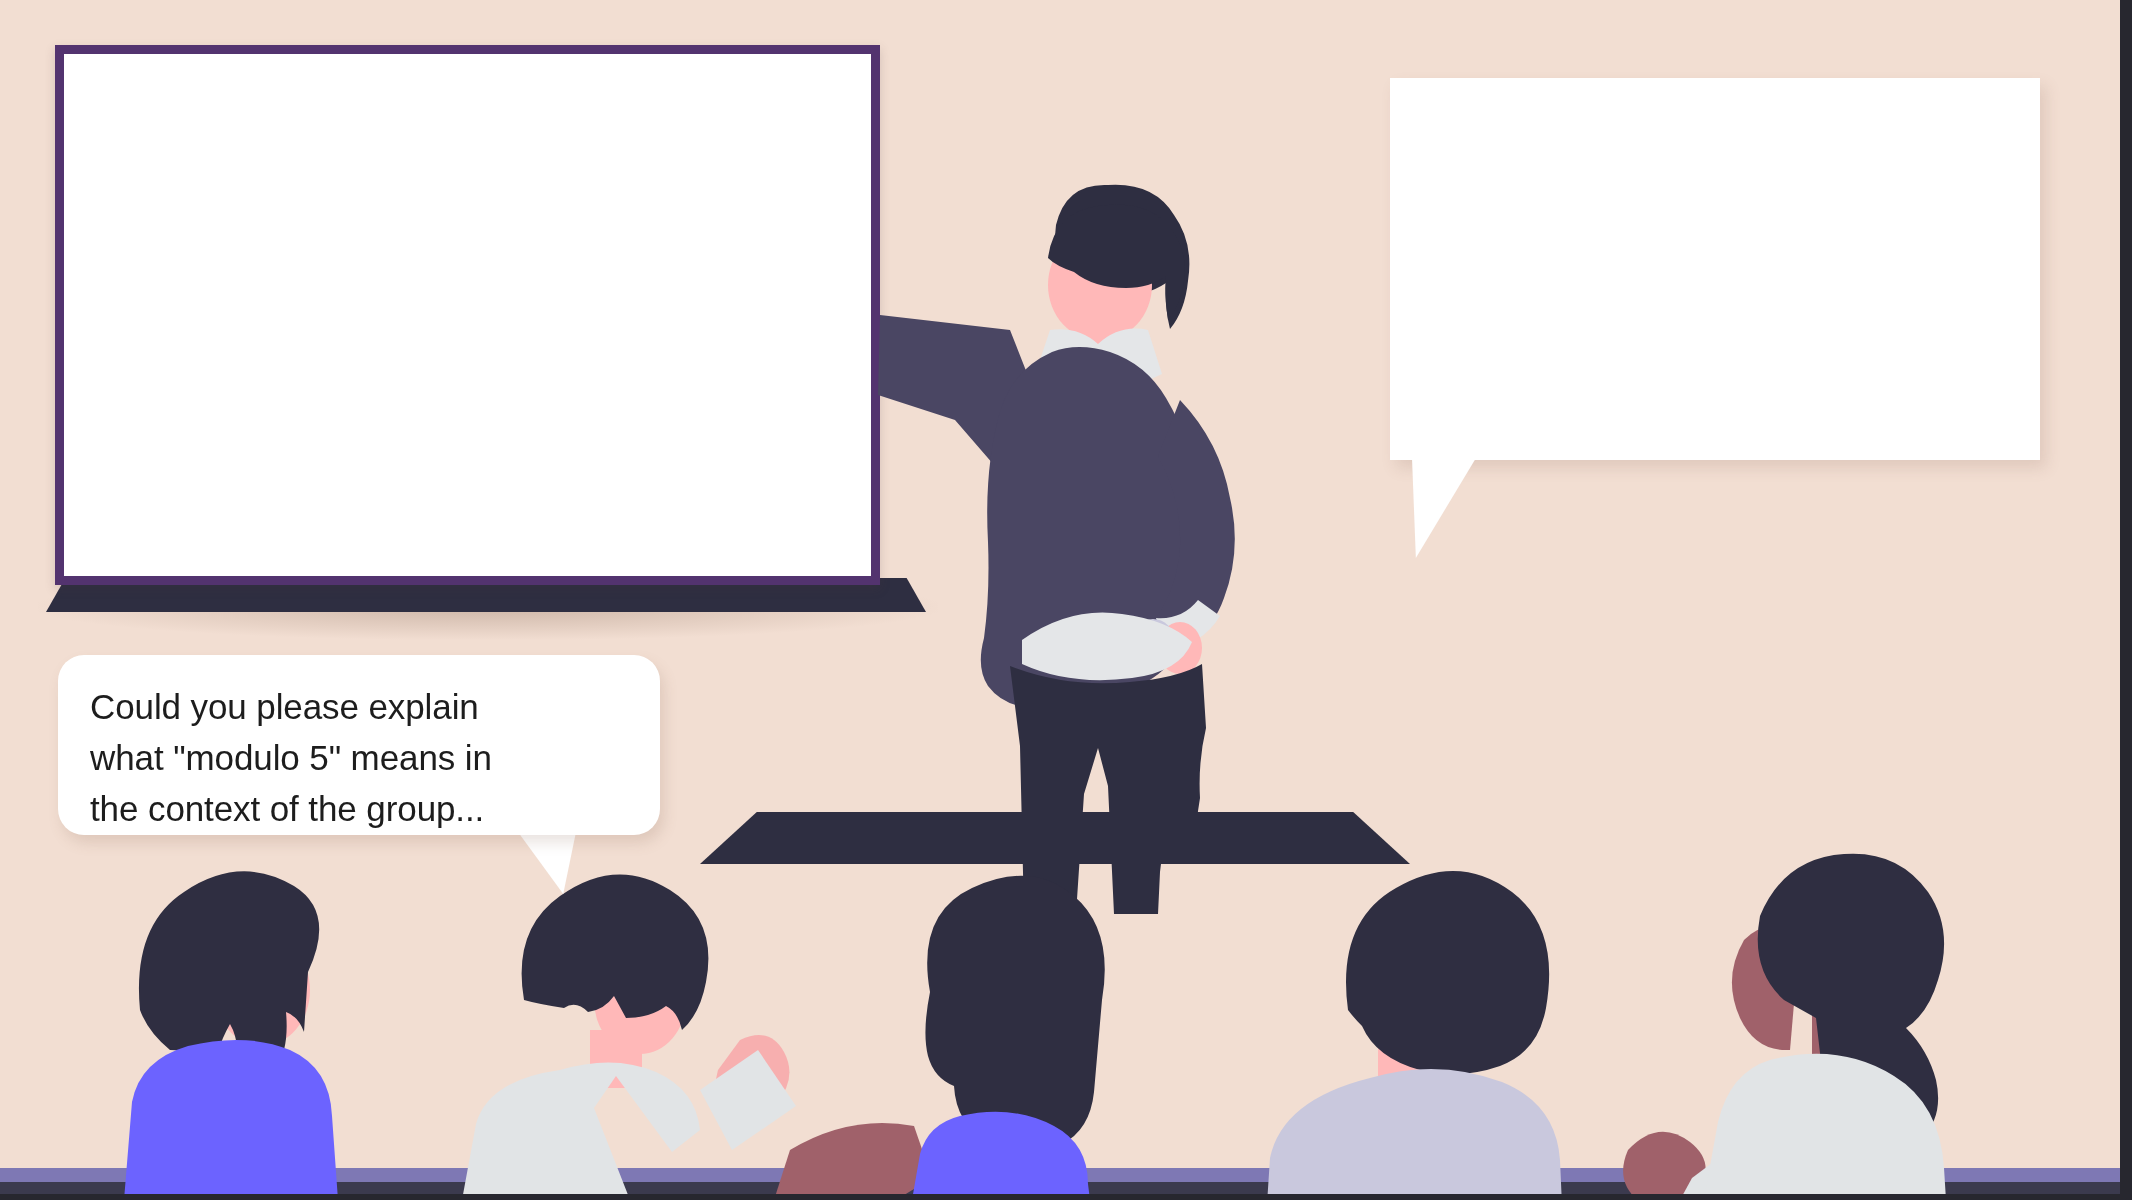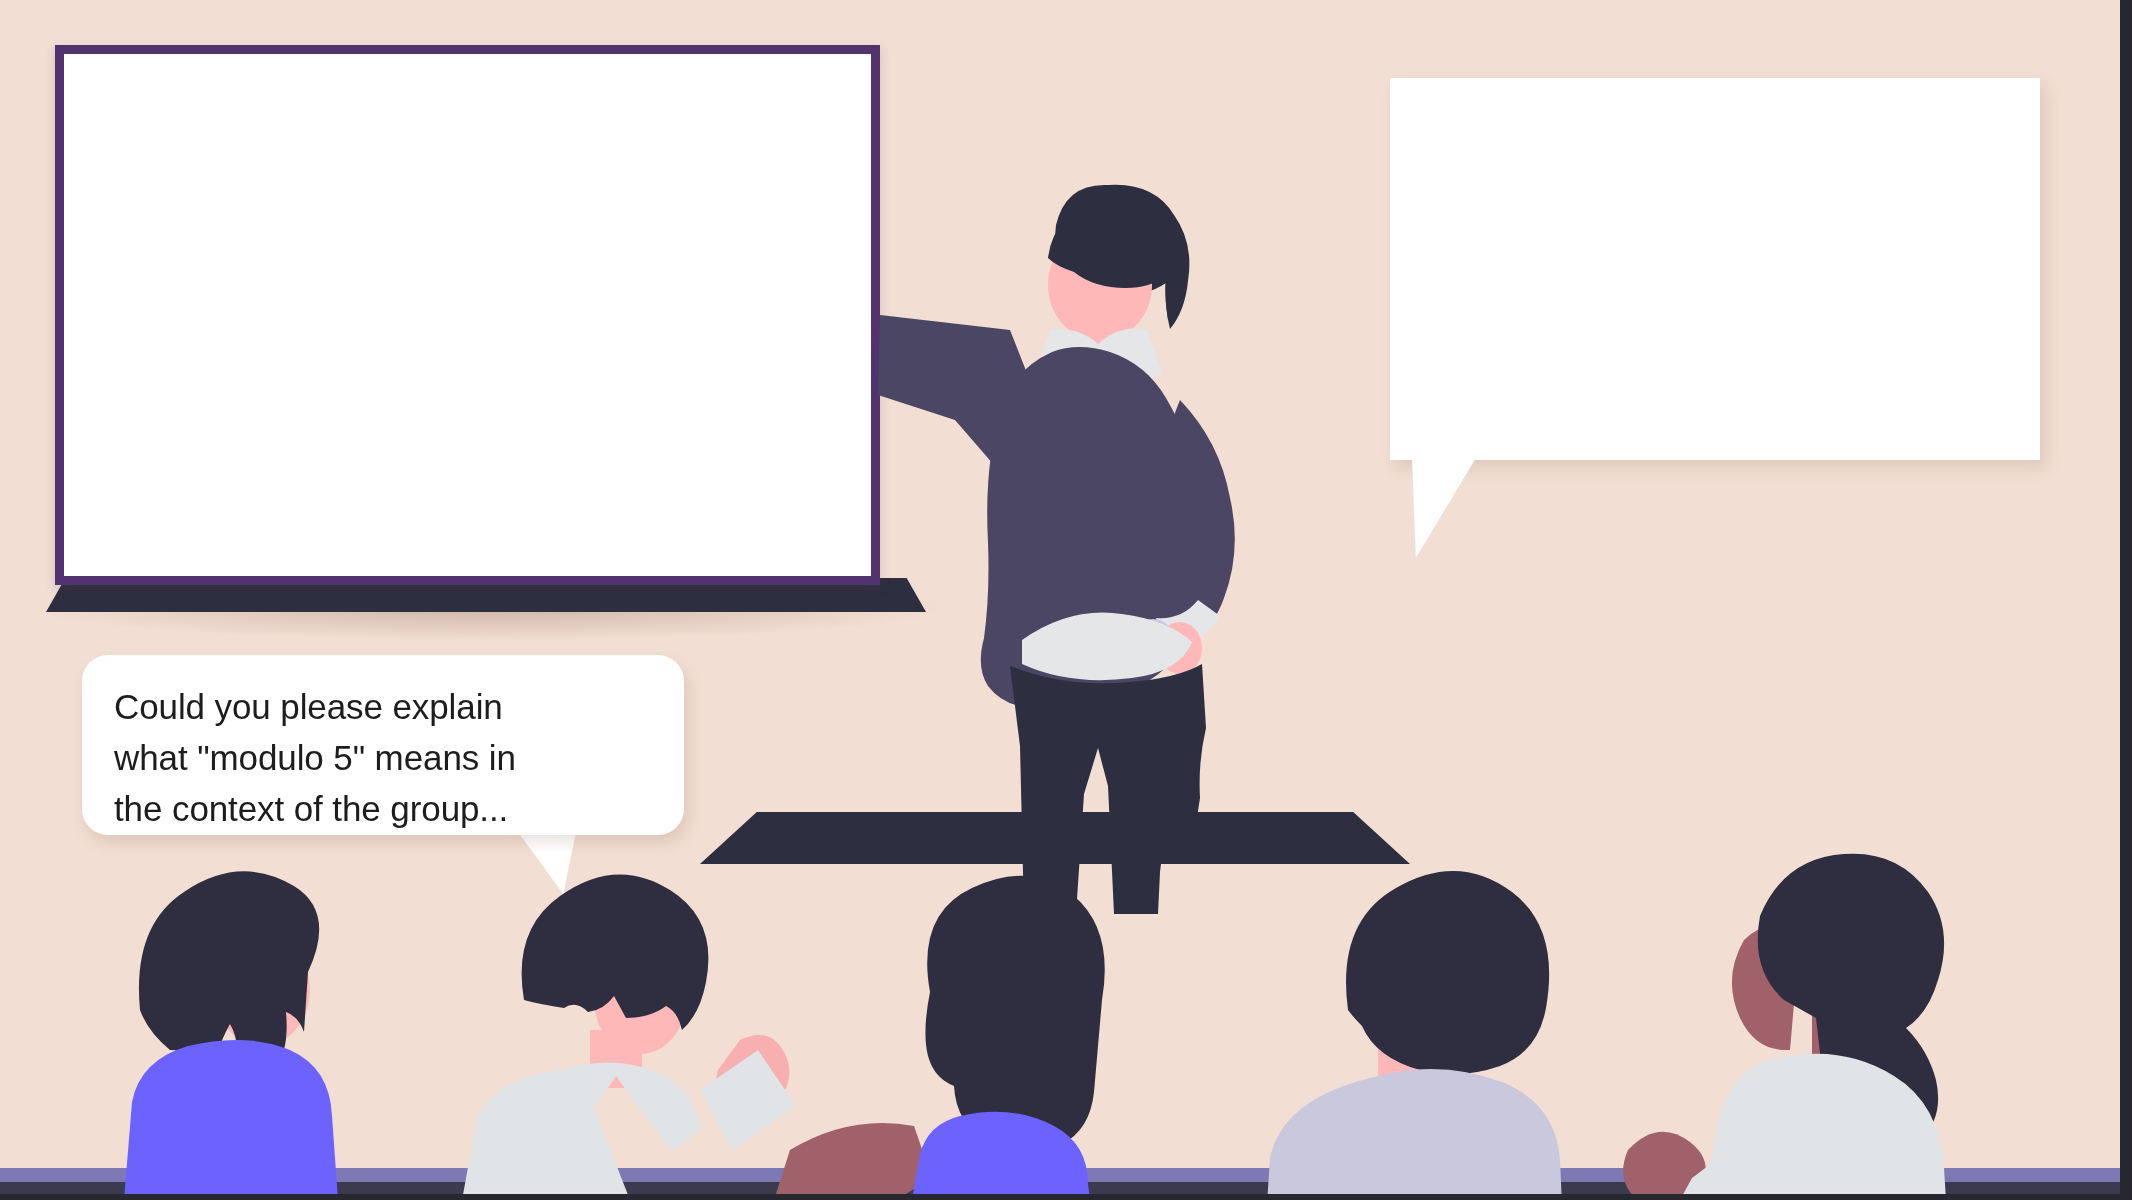--- a/index.html
+++ b/index.html
@@ -92,21 +92,20 @@
 
   
   .bubble-left {
     position:absolute; left:58px; top:655px;
     width:602px; height:180px;
     background:#ffffff;
     border-radius:26px;
     box-shadow:4px 8px 14px rgba(130,95,80,.17);
     z-index:30;
     padding:26px 30px 0 32px;
-    margin-left:24px;
   }
   .bubble-left-tail {
     position:absolute; left:518px; top:832px;
     width:58px; height:62px;
     background:#ffffff;
     clip-path: polygon(0% 0%, 100% 0%, 78% 100%);
     filter: drop-shadow(3px 5px 7px rgba(130,95,80,.13));
     z-index:29;
   }
   .bubble-text {

